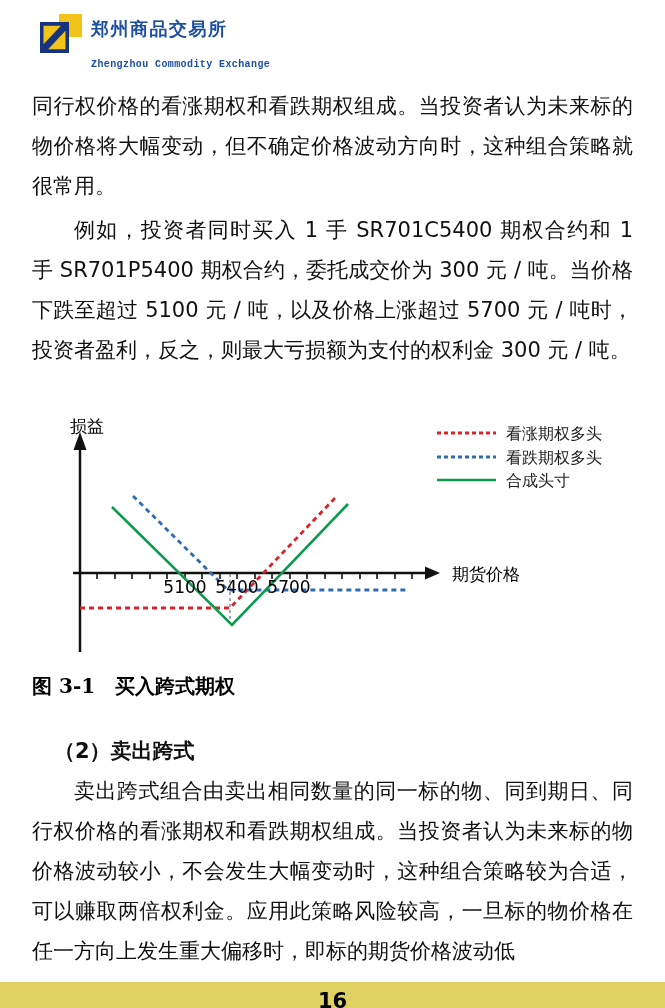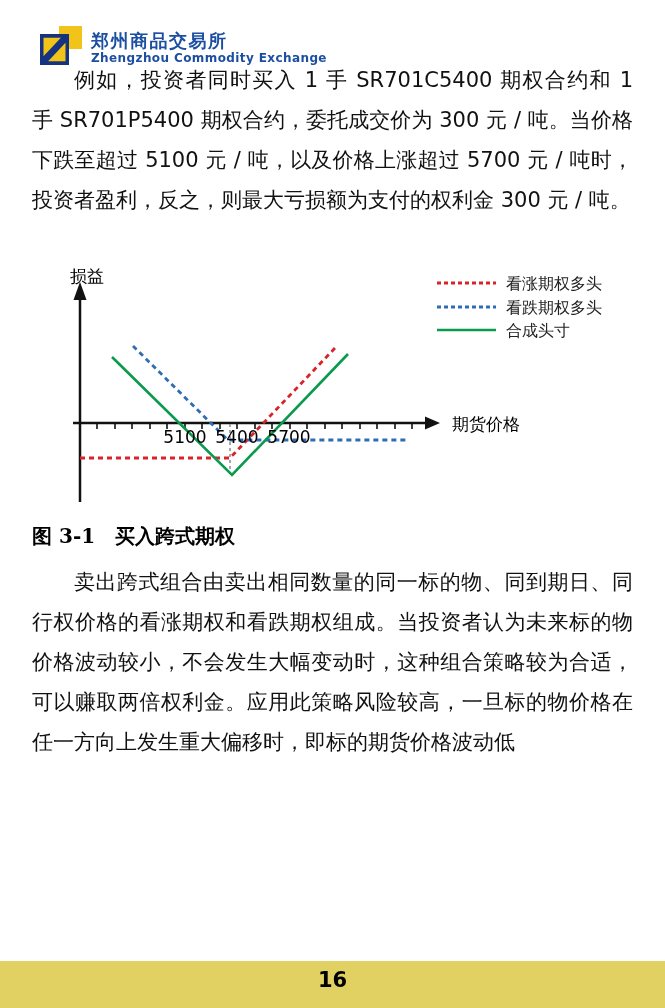--- a/index.html
+++ b/index.html
@@ -9,21 +9,21 @@
     width: 665px;
     height: 1008px;
     background: #ffffff;
     overflow: hidden;
     font-family: "DejaVu Sans", "Liberation Sans", sans-serif;
     color: #111;
   }
 
   
   .header {
-    padding: 25px 0 0 40px;
+    padding: 13px 0 0 40px;
     height: 56px;
     display: flex;
     align-items: flex-start;
   }
   .logo-mark { position: relative; width: 42px; height: 42px; flex: 0 0 auto; }
   .logo-yellow-sq {
     position: absolute; top: 1px; right: 0;
     width: 23px; height: 23px; background: #f2c318;
   }
   .logo-blue-sq {
@@ -32,63 +32,64 @@
   }
   .logo-tri { position: absolute; background: #f2c318; inset: 0; }
   .logo-tri.t1 { clip-path: polygon(12% 12%, 72% 12%, 12% 72%); }
   .logo-tri.t2 { clip-path: polygon(88% 28%, 88% 88%, 28% 88%); }
   .header-titles { margin-left: 9px; padding-top: 6px; }
   .header-title {
     font-size: 18px; font-weight: bold; color: #1c4fa1; letter-spacing: 1.5px;
     line-height: 20px;
   }
   .header-subtitle {
-    font-size: 12px; font-weight: bold; color: #1c4fa1; letter-spacing: 0.4px;
-    margin-top: 0;
+    font-size: 10px; font-weight: bold; color: #1c4fa1; letter-spacing: 0.4px;
+    margin-top: 20px;
+    font-family: Liberation Mono, monospace;
   }
 
   
   .content { padding: 0 32px; }
   .para {
     font-size: 21px;
     line-height: 40px;
     text-align: justify;
     color: #111;
   }
   .para.indent { text-indent: 2em; }
   .p1 { margin-top: 30px; }
   .p2 { margin-top: 4px; }
   .section-heading {
     margin-top: 28px;
     padding-left: 22px;
     font-size: 21px;
     font-weight: bold;
     line-height: 40px;
   }
-  .p3 { margin-top: 9px; }
+  .p3 { margin-top: 0; }
 
   
   .figure-block { margin-top: 40px; position: relative; }
   .figure-block svg { display: block; margin-left: 8px; }
   svg text { font-family: "DejaVu Sans", "Liberation Sans", sans-serif; }
   .fig-caption {
     margin-top: 4px;
     text-align: left;
     font-family: "DejaVu Serif", "Liberation Serif", serif;
     font-weight: bold;
     font-size: 20px;
     line-height: 34px;
     color: #000;
   }
 
   
   .footer-bar {
     position: absolute;
     left: 0; bottom: 0;
-    width: 665px; height: 47px;
+    width: 665px; height: 26px;
     background: #e0d162;
     text-align: center;
   }
   .page-number {
     font-size: 21px; font-weight: bold; color: #000;
     line-height: 39px;
   }
 </style>
 </head>
 <body>
@@ -102,20 +103,21 @@
     </div>
   </div>
   <div class="header-titles">
     <div class="header-title">郑州商品交易所</div>
     <div class="header-subtitle">Zhengzhou Commodity Exchange</div>
   </div>
 </div>
 
 <div class="content">
 
+  <p class="para p1">同行权价格的看涨期权和看跌期权组成。当投资者认为未来标的物价格将大幅变动，但不确定价格波动方向时，这种组合策略就很常用。</p>
 
   <p class="para indent p2">例如，投资者同时买入 1 手 SR701C5400 期权合约和 1 手 SR701P5400 期权合约，委托成交价为 300 元 / 吨。当价格下跌至超过 5100 元 / 吨，以及价格上涨超过 5700 元 / 吨时，投资者盈利，反之，则最大亏损额为支付的权利金 300 元 / 吨。</p>
 
   <div class="figure-block">
     <svg width="600" height="255" viewBox="0 0 600 255">
 
       <text x="30" y="22" font-size="17" fill="#000">损益</text>
 
       <line x1="40" y1="36" x2="40" y2="242" stroke="#111" stroke-width="2.5"></line>
       <polygon points="40,22 33.5,40 46.5,40" fill="#111"></polygon>
@@ -166,20 +168,21 @@
         <text x="466" y="53" font-size="16" fill="#222">看跌期权多头</text>
 
         <line x1="397" y1="70" x2="456" y2="70" stroke="#0a9a4e" stroke-width="2.6"></line>
         <text x="466" y="76" font-size="16" fill="#222">合成头寸</text>
       </g>
     </svg>
 
     <div class="fig-caption">图 3-1　买入跨式期权</div>
   </div>
 
+  <div class="section-heading">（2）卖出跨式</div>
 
   <p class="para indent p3">卖出跨式组合由卖出相同数量的同一标的物、同到期日、同行权价格的看涨期权和看跌期权组成。当投资者认为未来标的物价格波动较小，不会发生大幅变动时，这种组合策略较为合适，可以赚取两倍权利金。应用此策略风险较高，一旦标的物价格在任一方向上发生重大偏移时，即标的期货价格波动低</p>
 
 </div>
 
 <div class="footer-bar">
   <div class="page-number">16</div>
 </div>
 
 </body></html>

